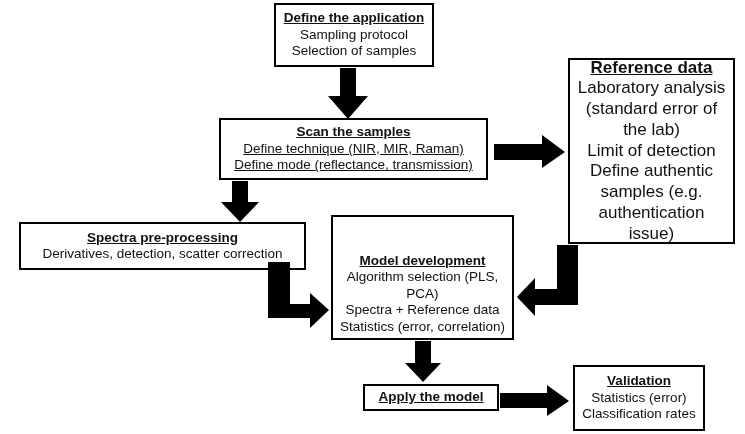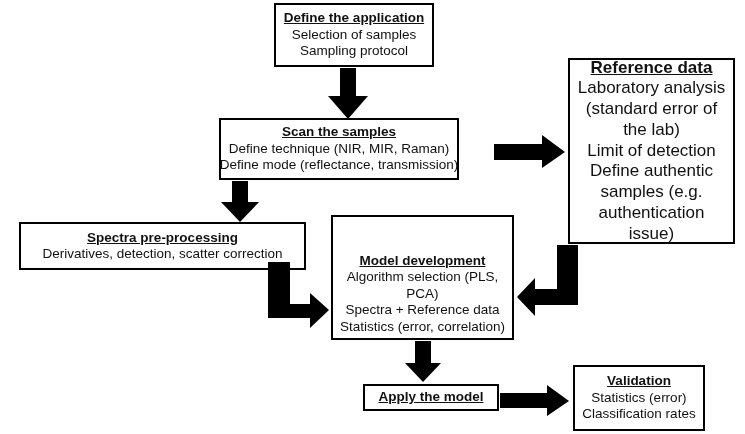--- a/index.html
+++ b/index.html
@@ -49,21 +49,21 @@
   .arrow {
     position: absolute;
   }
   .arrow svg {
     display: block;
     overflow: visible;
   }
 
   
   #node-define-application { left: 274px; top: 3px;   width: 160px; height: 64px; }
-  #node-scan-samples       { left: 219px; top: 118px; width: 240px; height: 62px; }
+  #node-scan-samples       { left: 219px; top: 118px; width: 269px; height: 62px; text-decoration: underline; }
   #node-reference-data     { left: 568px; top: 58px;  width: 167px; height: 186px; font-size: 17px; }
   #node-spectra-pre        { left: 19px;   top: 222px; width: 287px; height: 48px; }
   #node-model-development  { left: 331px; top: 215px; width: 183px; height: 125px; justify-content: flex-end; }
   #node-apply-model        { left: 363px; top: 384px; width: 136px; height: 27px; }
   #node-validation         { left: 573px; top: 365px; width: 132px; height: 66px; }
 
   
   #arrow-app-to-scan       { left: 327px; top: 68px; }
   #arrow-scan-to-ref       { left: 494px; top: 135px; }
   #arrow-scan-to-spectra   { left: 220px; top: 181px; }
@@ -72,22 +72,22 @@
   #arrow-model-to-apply    { left: 404px; top: 341px; }
   #arrow-apply-to-valid    { left: 500px; top: 385px; }
 </style>
 </head>
 <body>
 
 <div id="canvas">
 
   <div class="node" id="node-define-application">
     <div class="title">Define the application</div>
+    <div class="line">Sampling protocol</div>
     <div class="line">Selection of samples</div>
-    <div class="line">Sampling protocol</div>
   </div>
 
   <div class="node" id="node-scan-samples">
     <div class="title">Scan the samples</div>
     <div class="line">Define technique (NIR, MIR, Raman)</div>
     <div class="line">Define mode (reflectance, transmission)</div>
   </div>
 
   <div class="node" id="node-reference-data">
     <div class="title">Reference data</div>

